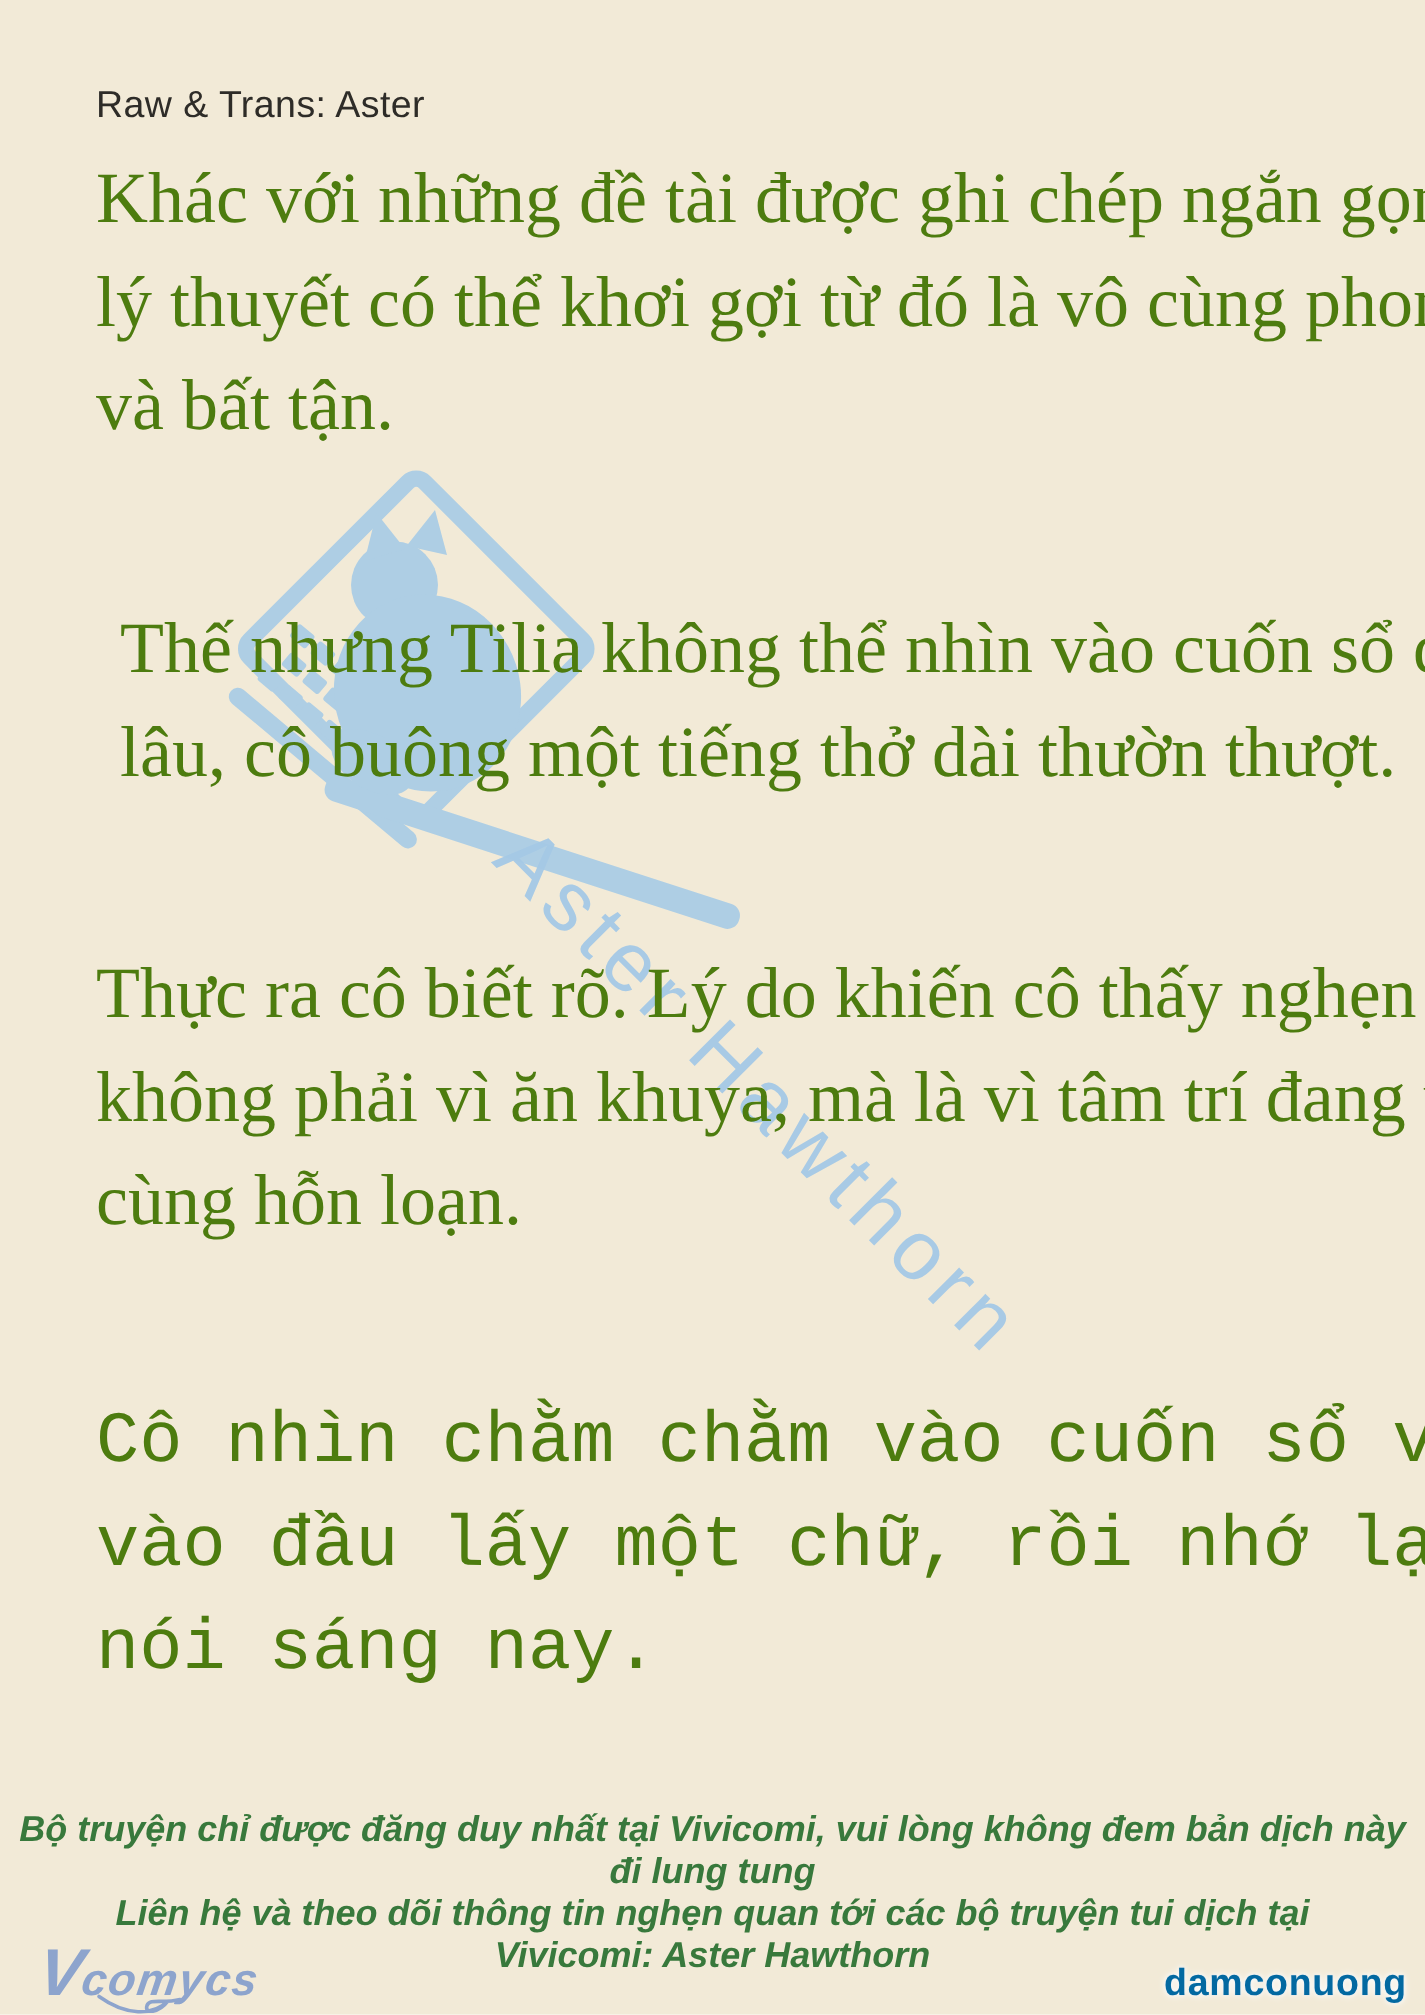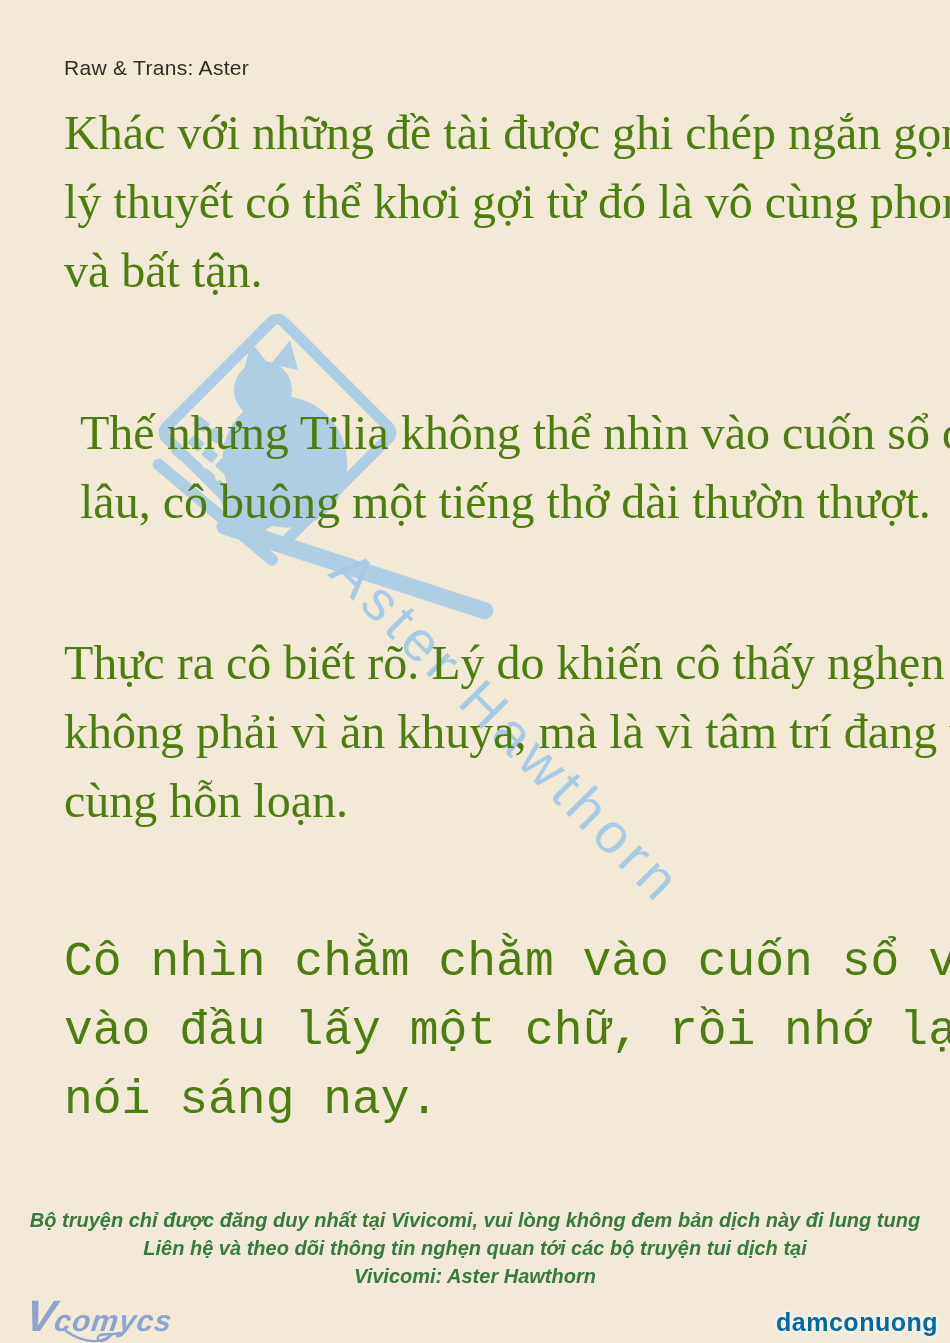--- a/index.html
+++ b/index.html
@@ -5,21 +5,21 @@
   html,body{margin:0;padding:0;}
   .page{
     position:relative;
     width:950px;height:1343px;
     background:#f2ead7;
     overflow:hidden;
     font-family:"Liberation Sans",sans-serif;
   }
   .credit{
     position:absolute;left:64px;top:56px;
-    font-size:21px;color:#2e2c28;letter-spacing:.3px;
+    font-size:25px;color:#2e2c28;letter-spacing:.3px;
   }
   .watermark-layer{position:absolute;inset:0;z-index:0;}
   .wm-icon{position:absolute;left:130px;top:290px;opacity:.92;}
   .wm-text{
     position:absolute;left:364px;top:538px;
     transform:rotate(45deg);transform-origin:left top;
     font-size:56px;letter-spacing:6px;color:#a5c9e6;
     white-space:pre;opacity:.95;
   }
   .body-text{position:relative;z-index:2;}
@@ -30,21 +30,21 @@
     white-space:pre;
   }
   .para.p1{top:98px;}
   .para.p2{top:398px;margin-left:16px;}
   .para.p3{top:628px;font-family:Liberation Serif, serif;}
   .para.p4{top:928px;font-family:Liberation Mono, monospace;}
   .footer-notice{
     position:absolute;left:0;top:1206px;width:100%;
     text-align:center;z-index:2;
     font-style:italic;font-weight:bold;
-    font-size:20px;line-height:28px;color:#38793c;
+    font-size:24px;line-height:28px;color:#38793c;
   }
   .vcomycs{
     position:absolute;left:26px;top:1294px;z-index:2;
     color:#8da4cd;font-style:italic;font-weight:bold;
     transform:skewX(-8deg);white-space:nowrap;
   }
   .vcomycs .big-v{font-size:44px;line-height:44px;}
   .vcomycs .rest{font-size:30px;letter-spacing:1px;}
   .vcomycs-swirl{position:absolute;left:62px;top:1328px;z-index:2;}
   .handle{

